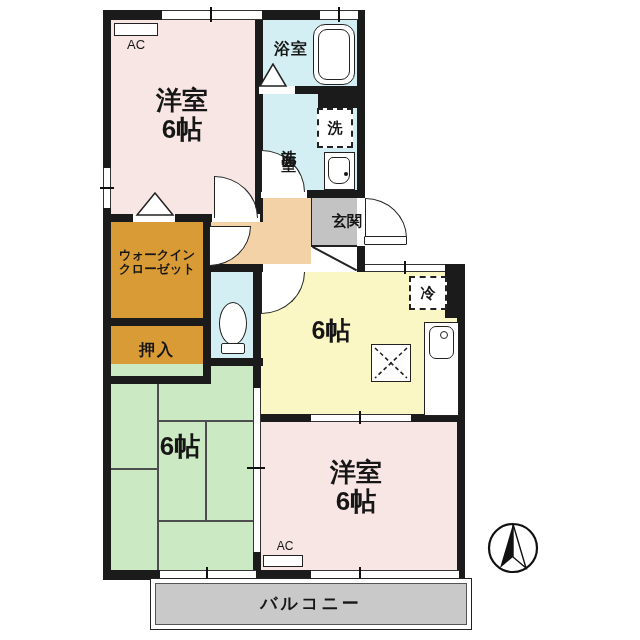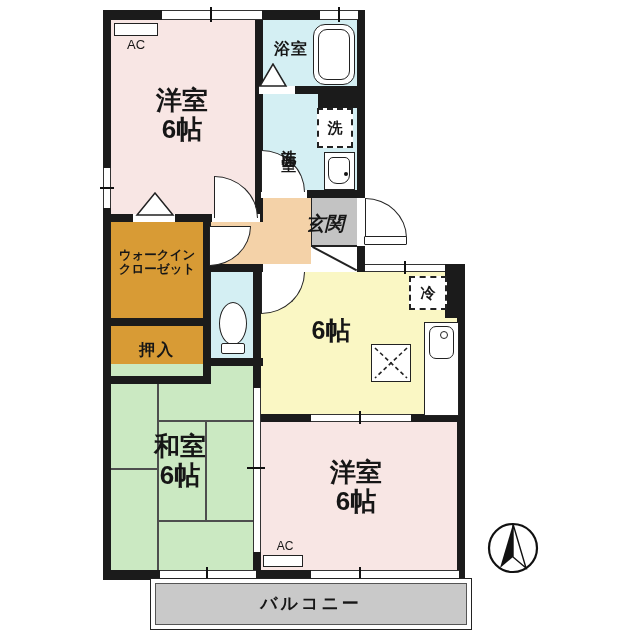--- a/index.html
+++ b/index.html
@@ -149,35 +149,34 @@
 
   <div class="lbl" style="left:112px;top:86px;width:140px;font-size:26px;">
     <div>洋室</div>
     <div>6帖</div>
   </div>
 
   <div class="lbl" style="left:264px;top:40px;width:54px;font-size:16px;letter-spacing:1px;">浴室</div>
 
   <div class="lbl" style="left:280px;top:104px;font-size:15px;writing-mode:vertical-rl;letter-spacing:3px;height:76px;">洗面室</div>
 
-  <div class="lbl" style="left:304px;top:213px;width:42px;font-size:19px;font-style:italic;">玄関</div>
+  <div class="lbl" style="left:326px;top:213px;width:42px;font-size:15px;">玄関</div>
 
   <div class="lbl" style="left:107px;top:248px;width:100px;font-size:12.5px;">
     <div>ウォークイン</div>
     <div>クローゼット</div>
   </div>
 
   <div class="lbl" style="left:111px;top:341px;width:92px;font-size:16px;letter-spacing:2px;">押入</div>
 
   <div class="lbl" style="left:259px;top:316px;width:144px;font-size:25px;">
     <div>6帖</div>
   </div>
 
   <div class="lbl" style="left:107px;top:432px;width:146px;font-size:26px;">
-    <div>和室</div>
     <div>6帖</div>
   </div>
 
   <div class="lbl" style="left:286px;top:458px;width:140px;font-size:26px;">
     <div>洋室</div>
     <div>6帖</div>
   </div>
 
 </div>
 

